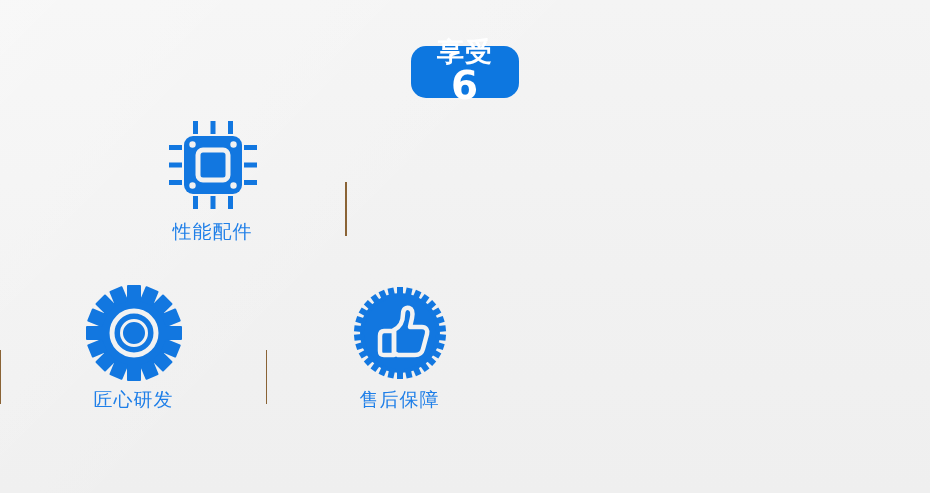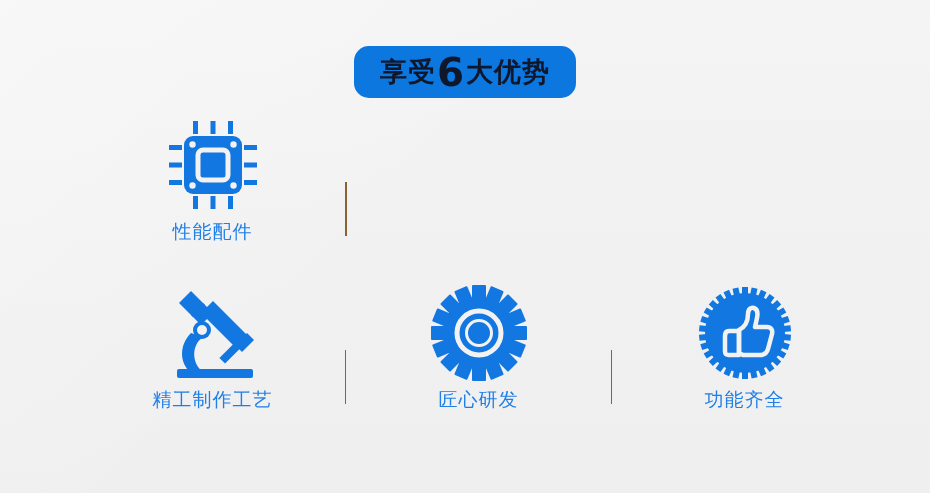--- a/index.html
+++ b/index.html
@@ -33,23 +33,24 @@
     justify-content: center;
   }
   .banner {
     display: inline-flex;
     align-items: center;
     justify-content: center;
     height: 50px;
     padding: 0 26px 2px 26px;
     border-radius: 15px;
     background: #0d77e0;
-    color: #0f172a;
+    color: #ffffff;
     letter-spacing: 1px;
     white-space: nowrap;
+    flex-direction: column;
   }
   .banner .t-small {
     font-size: 27px;
     font-weight: bold;
     line-height: 1;
   }
   .banner .t-big {
     font-size: 39px;
     font-weight: bold;
     line-height: 1;
@@ -103,21 +104,20 @@
 </style>
 </head>
 <body>
 
 <div id="page">
 
   <div class="banner-wrap">
     <div class="banner">
       <span class="t-small">享受</span>
         <span class="t-big">6</span>
-        <span class="t-small">大优势</span>
     </div>
   </div>
 
   <div class="grid">
 
     <div class="row">
 
       <div class="cell col-1">
         <div class="icon-box">
           <svg width="104" height="104" viewBox="0 0 104 104" aria-hidden="true">
@@ -159,46 +159,20 @@
 
 
       <div class="divider"></div>
 
 
       <div class="spacer"></div>
     </div>
 
     <div class="row">
 
-      <div class="cell col-1">
-        <div class="icon-box">
-          <svg width="104" height="100" viewBox="0 0 104 100" aria-hidden="true">
-            <g fill="#1277e0">
-
-              <polygon points="18,20 30,8 44,22 32,34"></polygon>
-
-              <polygon points="30,32 42,20 52,30 40,42"></polygon>
-
-              <polygon points="40,30 52,18 88,54 76,66"></polygon>
-
-              <polygon points="74,62 86,50 93,57 81,69"></polygon>
-
-              <path d="M30 50 C 18 62, 18 80, 30 90 L 44 90 C 30 82, 30 62, 42 54 Z"></path>
-
-              <rect x="58" y="66" width="22" height="8" transform="rotate(-45 69 70)"></rect>
-
-              <rect x="16" y="86" width="76" height="9" rx="2"></rect>
-            </g>
-
-            <circle cx="41" cy="47" r="9" fill="#1277e0"></circle>
-            <circle cx="41" cy="47" r="5" fill="#f2f2f2"></circle>
-          </svg>
-        </div>
-        <div class="feature-label">精工制作工艺</div>
-      </div>
 
       <div class="divider"></div>
 
       <div class="cell">
         <div class="icon-box">
           <svg width="100" height="100" viewBox="0 0 100 100" aria-hidden="true">
             <g fill="#1277e0">
               <circle cx="50" cy="50" r="36"></circle>
               <g>
                 <rect x="43" y="2" width="14" height="16" rx="1"></rect>
@@ -267,20 +241,20 @@
                 <rect x="47" y="4" width="6" height="10" transform="rotate(348 50 50)"></rect>
               </g>
             </g>
 
             <g fill="none" stroke="#f2f2f2" stroke-width="4.5" stroke-linejoin="round" stroke-linecap="round">
               <path d="M44 70 L44 47 C 50 44, 53 38, 53 31 C 53 26, 56 24, 59 25 C 62 26, 63 30, 62 35 L 60 44 L 72 44 C 76 44, 78 47, 77 51 L 73 66 C 72 70, 69 72, 65 72 L 48 72 Z"></path>
               <path d="M44 48 L34 48 C 31 48, 30 50, 30 53 L 30 68 C 30 71, 31 72, 34 72 L 44 72 Z"></path>
             </g>
           </svg>
         </div>
-        <div class="feature-label">功能齐全</div>
+        <div class="feature-label">售后保障</div>
       </div>
 
       <div class="spacer"></div>
     </div>
 
   </div>
 </div>
 
 </body></html>

